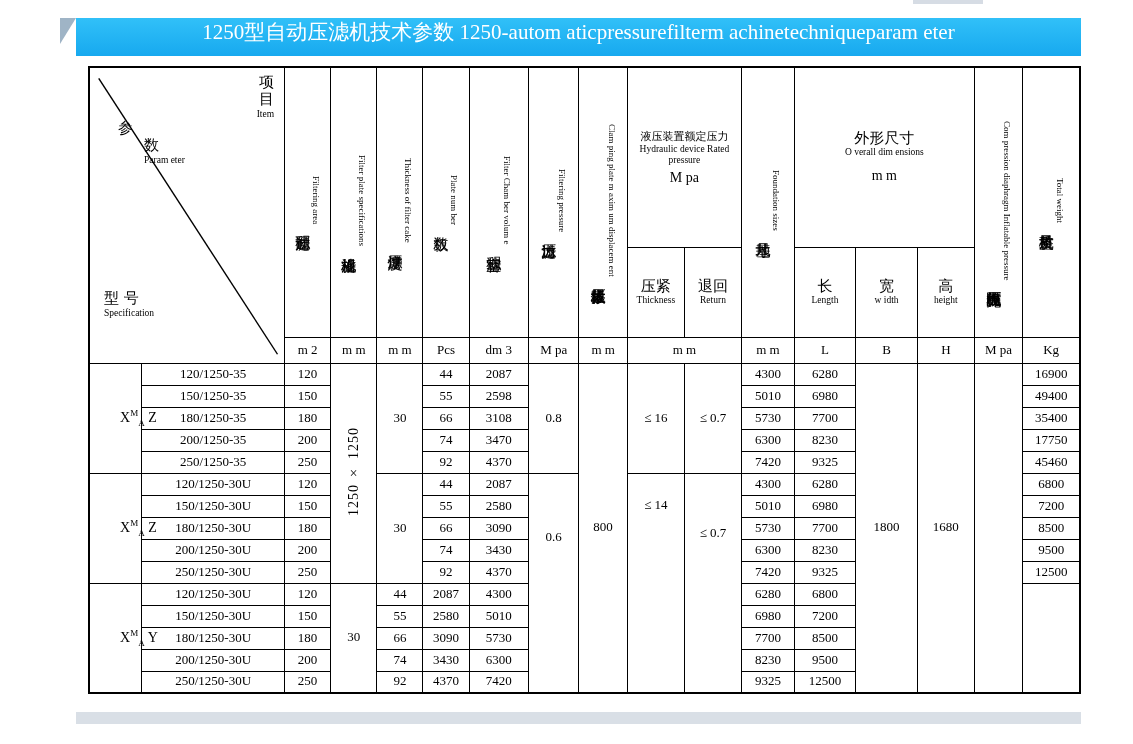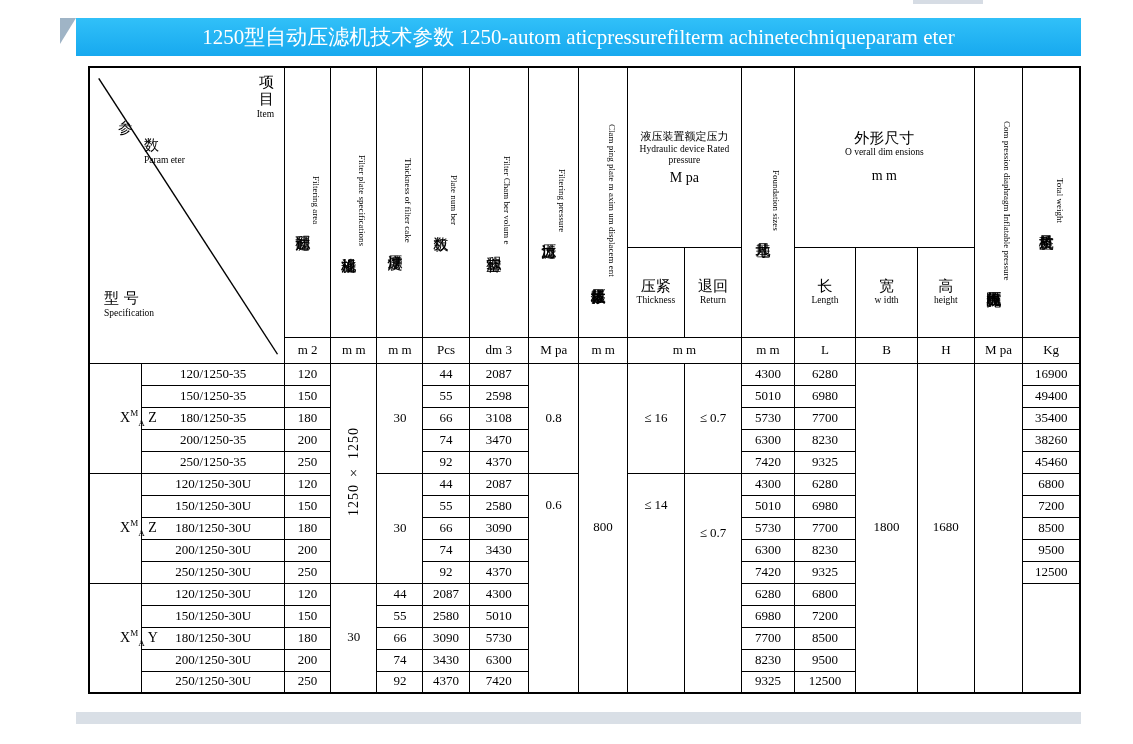--- a/index.html
+++ b/index.html
@@ -16,21 +16,21 @@
   }
   
   .top-tick{
     position:absolute;right:150px;top:0;width:70px;height:4px;background:#d6dce4;
   }
   
   .title-bar{
     position:absolute;left:76px;top:18px;width:1005px;height:38px;
     background:#29b6f6;
     background:linear-gradient(180deg,#31c0f8 0%,#17a9ef 100%);
-    display:flex;align-items:center;justify-content:center;
+    display:flex;align-items:flex-start;justify-content:center;
   }
   .title-bar .title-text{
     color:#ffffff;font-size:21px;letter-spacing:0px;white-space:nowrap;
     font-family:"Liberation Serif", serif;
   }
   
   .flag{
     position:absolute;left:60px;top:18px;width:0;height:0;
     border-left:16px solid #9fb4c6;
     border-bottom:26px solid transparent;
@@ -299,21 +299,21 @@
         <td class="datacell">7700</td>
         <td class="datacell">35400</td>
       </tr>
       <tr style="height:22px">
         <td class="datacell">200/1250-35</td>
         <td class="datacell">200</td>
         <td class="datacell">74</td>
         <td class="datacell">3470</td>
         <td class="datacell">6300</td>
         <td class="datacell">8230</td>
-        <td class="datacell">38260</td>
+        <td class="datacell">17750</td>
       </tr>
       <tr style="height:22px">
         <td class="datacell">250/1250-35</td>
         <td class="datacell">250</td>
         <td class="datacell">92</td>
         <td class="datacell">4370</td>
         <td class="datacell">7420</td>
         <td class="datacell">9325</td>
         <td class="datacell">45460</td>
       </tr>
@@ -322,21 +322,21 @@
         <td rowspan="5">
           <span class="model">
             <span>X</span><sup>M</sup><sub>A</sub> <span>Z</span>
           </span>
         </td>
         <td class="datacell">120/1250-30U</td>
         <td class="datacell">120</td>
         <td rowspan="5" class="datacell">30</td>
         <td class="datacell">44</td>
         <td class="datacell">2087</td>
-        <td rowspan="10" class="datacell" style="vertical-align:top;padding-top:24px">0.6</td>
+        <td rowspan="10" class="datacell" style="vertical-align:top;padding-top:56px">0.6</td>
         <td rowspan="10" class="datacell" style="vertical-align:top;padding-top:24px">≤ 14</td>
         <td rowspan="10" class="datacell" style="vertical-align:top;padding-top:52px">≤ 0.7</td>
         <td class="datacell">4300</td>
         <td class="datacell">6280</td>
         <td class="datacell">6800</td>
       </tr>
       <tr style="height:22px">
         <td class="datacell">150/1250-30U</td>
         <td class="datacell">150</td>
         <td class="datacell">55</td>

